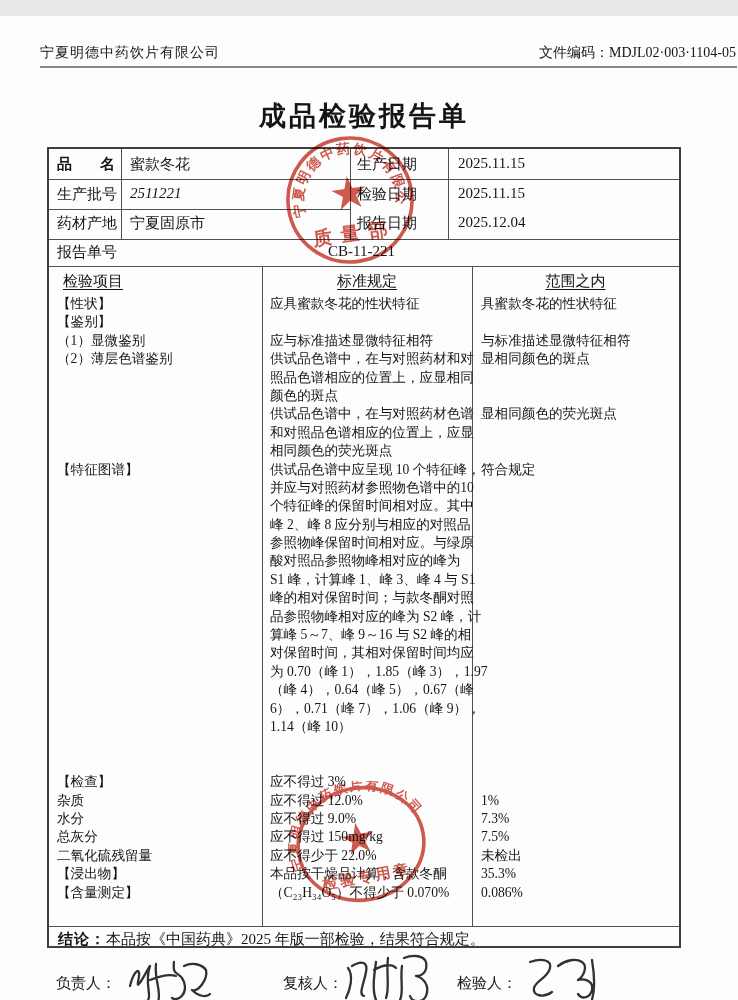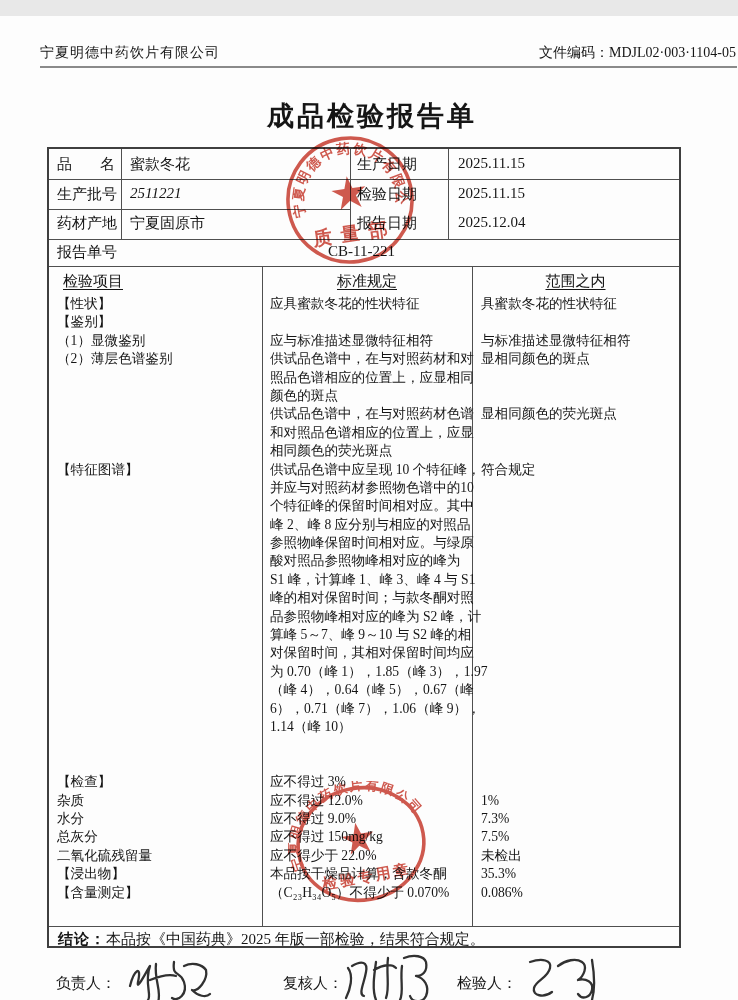--- a/index.html
+++ b/index.html
@@ -3,28 +3,28 @@
 <meta charset="utf-8">
 <style>
   html,body{margin:0;padding:0;background:#e8e8e8;}
   .page{position:relative;width:738px;height:1000px;background:#fdfdfd;margin:16px auto;
         font-family:"Liberation Serif","DejaVu Serif",serif;color:#151515;overflow:hidden;}
   .abs{position:absolute;}
   
   .hdr-company{left:40px;top:28px;font-size:14px;letter-spacing:1px;}
   .hdr-code{right:2px;top:28px;font-size:14px;}
   .hdr-rule{left:40px;top:50px;width:697px;height:0;border-top:2px solid #8a8a8a;}
-  .title{left:16px;top:82px;width:712px;text-align:center;font-size:27px;font-weight:bold;letter-spacing:3px;}
+  .title{left:8px;top:82px;width:712px;text-align:center;font-size:27px;font-weight:bold;letter-spacing:3px;}
   
   .tbl{left:47px;top:131px;width:634px;height:801px;border:2px solid #3f3f3f;box-sizing:border-box;}
   .vl,.hl{position:absolute;background:#4f4f4f;}
   .vl{width:1px;}
   .hl{height:1px;}
   .cell{position:absolute;font-size:15px;white-space:nowrap;}
-  .jlabel{text-align:justify;text-align-last:justify;}
+  .jlabel{text-align:justify;text-align-last:justify;font-weight:bold;}
   .dhdr{position:absolute;font-size:15px;text-decoration:underline;text-underline-offset:3px;white-space:nowrap;}
   .col{position:absolute;top:146px;}
   .ln{height:18.4px;line-height:18.4px;font-size:13.6px;white-space:nowrap;}
   .concl{position:absolute;left:9px;top:781px;font-size:15px;white-space:nowrap;}
   .concl b{letter-spacing:1px;}
   
   .siglabel{font-size:15px;top:958px;}
   .sig-svg{position:absolute;}
   .sig-svg path{fill:none;stroke:#202020;stroke-width:2.3;stroke-linecap:round;stroke-linejoin:round;opacity:.92;}
   
@@ -120,21 +120,21 @@
         <div class="ln">相同颜色的荧光斑点</div>
         <div class="ln">供试品色谱中应呈现 10 个特征峰，</div>
         <div class="ln">并应与对照药材参照物色谱中的10</div>
         <div class="ln">个特征峰的保留时间相对应。其中</div>
         <div class="ln">峰 2、峰 8 应分别与相应的对照品</div>
         <div class="ln">参照物峰保留时间相对应。与绿原</div>
         <div class="ln">酸对照品参照物峰相对应的峰为</div>
         <div class="ln">S1 峰，计算峰 1、峰 3、峰 4 与 S1</div>
         <div class="ln">峰的相对保留时间；与款冬酮对照</div>
         <div class="ln">品参照物峰相对应的峰为 S2 峰，计</div>
-        <div class="ln">算峰 5～7、峰 9～10 与 S2 峰的相</div>
+        <div class="ln">算峰 5～7、峰 9～16 与 S2 峰的相</div>
         <div class="ln">对保留时间，其相对保留时间均应</div>
         <div class="ln">为 0.70（峰 1），1.85（峰 3），1.97</div>
         <div class="ln">（峰 4），0.64（峰 5），0.67（峰</div>
         <div class="ln">6），0.71（峰 7），1.06（峰 9），</div>
         <div class="ln">1.14（峰 10）</div>
         <div class="ln">&nbsp;</div>
         <div class="ln">&nbsp;</div>
         <div class="ln">应不得过 3%</div>
         <div class="ln">应不得过 12.0%</div>
         <div class="ln">应不得过 9.0%</div>

